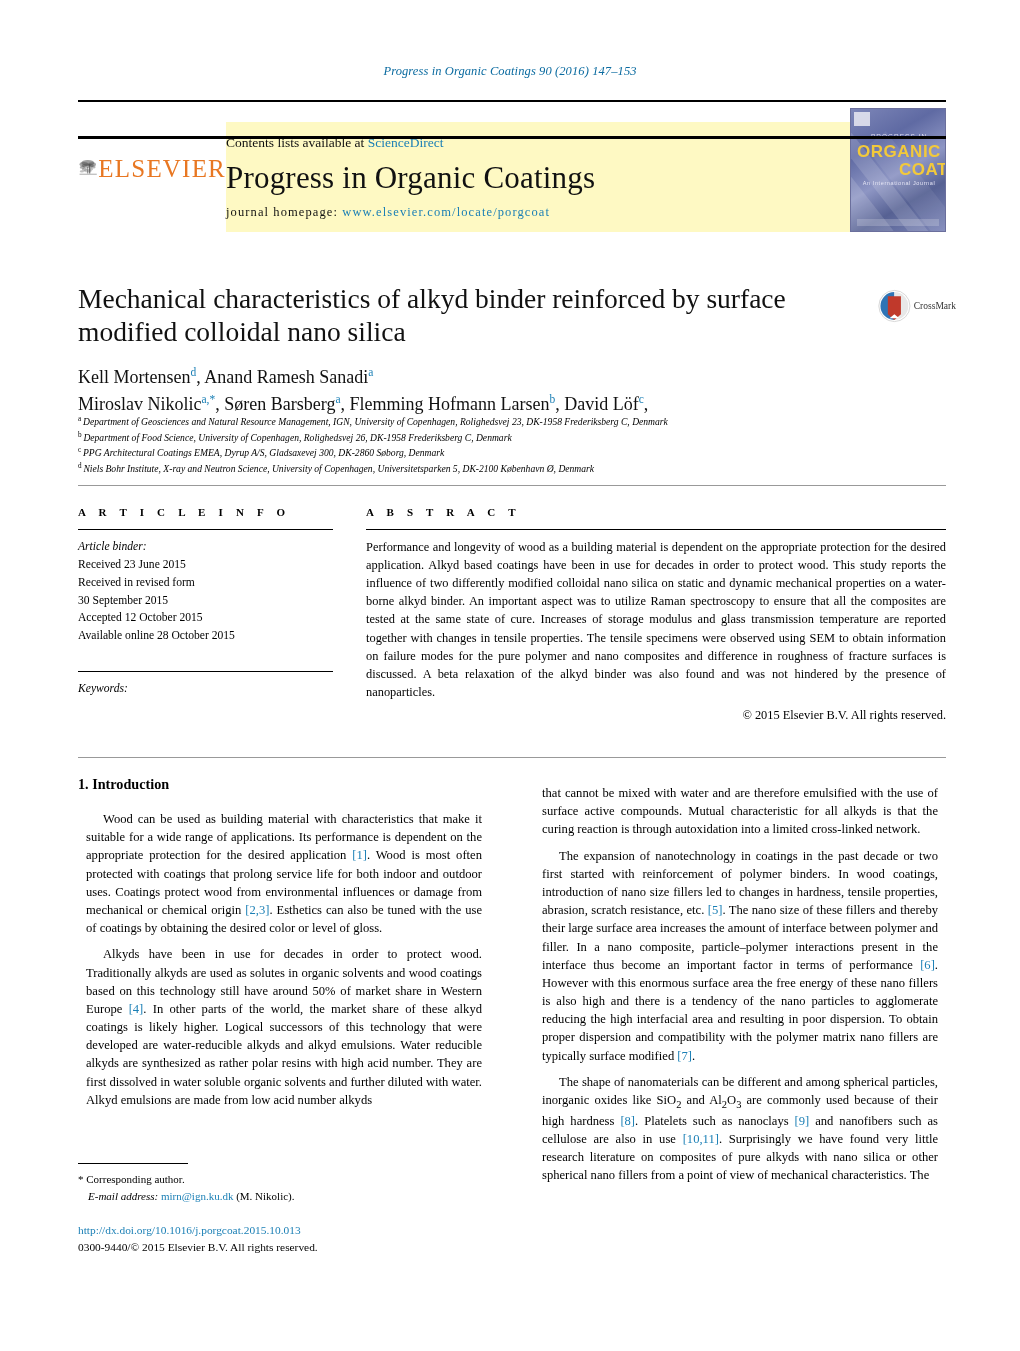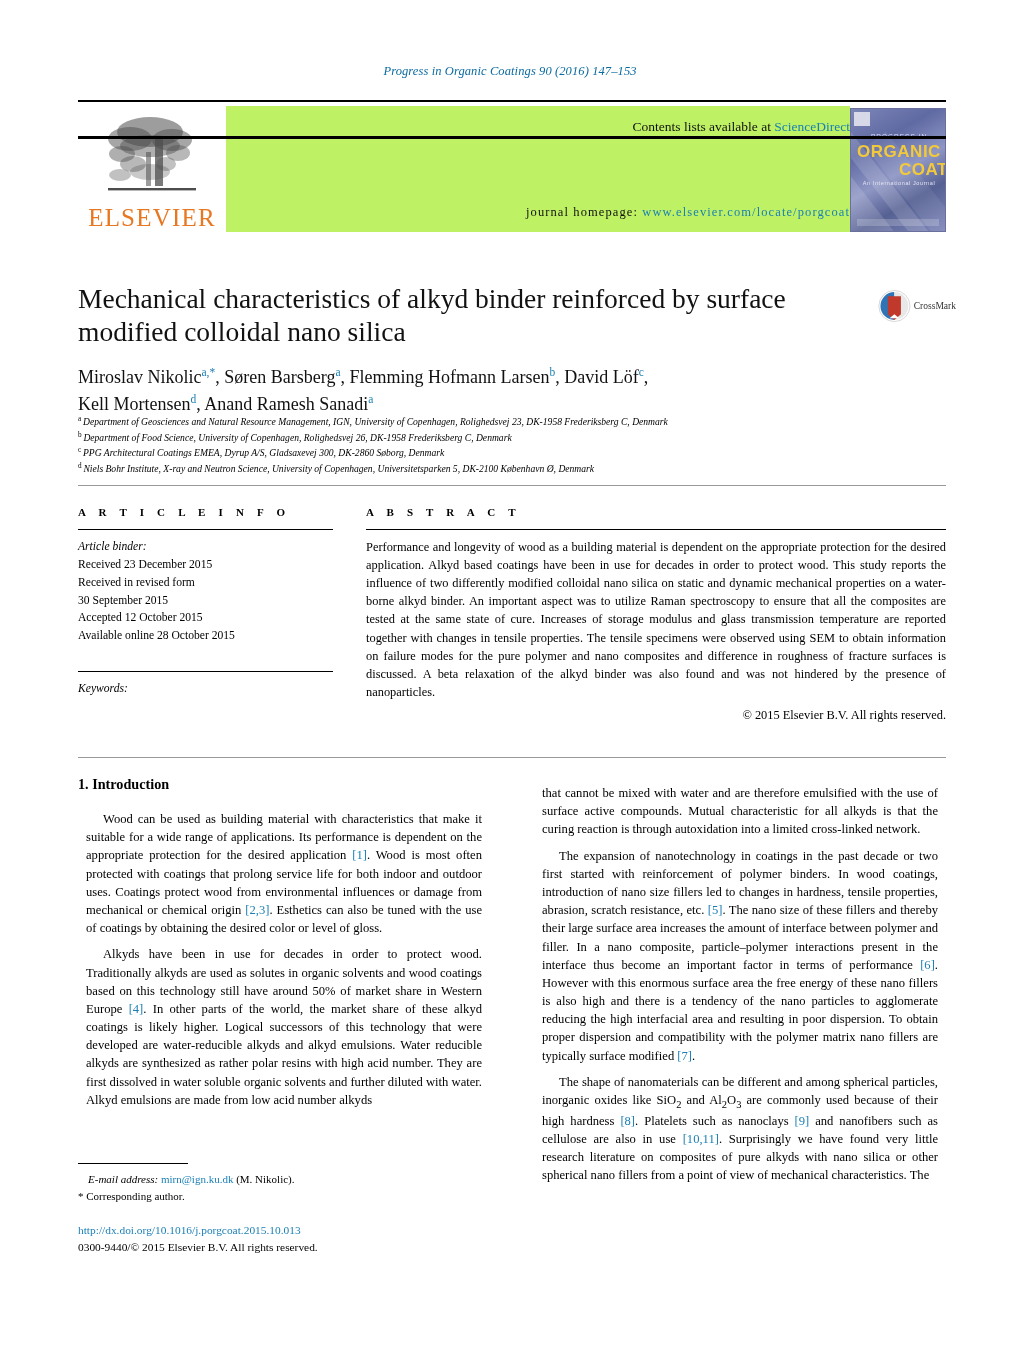--- a/index.html
+++ b/index.html
@@ -37,39 +37,40 @@
   .masthead-rule-top {
     position: absolute; top: 0; left: 0; width: 868px; height: 2px;
     background: #000;
   }
   .masthead-inner {
     position: absolute; top: 6px; left: 0; width: 868px; height: 126px;
     display: flex; align-items: stretch;
   }
   .elsevier-logo {
     width: 148px; flex: 0 0 148px;
-    display: flex; flex-direction: column;
-    align-items: center; justify-content: flex-end;
+    display: flex; flex-direction: row;
+    align-items: center; justify-content: flex-start;
     padding-bottom: 2px;
   }
   .tree-svg { display: block; }
   .elsevier-word {
     font-family: "Liberation Serif", serif;
     font-size: 25px;
     letter-spacing: 1.2px;
     color: #e87722;
     line-height: 1;
     margin-top: 1px;
   }
   .journal-band {
     flex: 1 1 auto;
-    background: #bef264;
+    background: #fef9c3;
     display: flex; flex-direction: column;
-    align-items: flex-end; justify-content: space-between;
+    align-items: flex-start; justify-content: space-between;
     padding: 13px 0 12px 0;
+    margin-top: 16px;
   }
   .contents-line { font-size: 13.5px; color: #111; }
   .contents-line .sd { color: #1a7fb5; }
   .journal-title {
     font-size: 31px;
     letter-spacing: 0.2px;
     color: #111;
   }
   .homepage-line {
     font-size: 12.5px;
@@ -249,20 +250,21 @@
             <rect x="8" y="76" width="88" height="2.4"></rect>
           </g>
         </svg>
         <div class="elsevier-word">ELSEVIER</div>
       </div>
 
       <div class="journal-band">
         <div class="contents-line">
           <span>Contents lists available at </span><span class="sd">ScienceDirect</span>
         </div>
+        <div class="journal-title">Progress in Organic Coatings</div>
         <div class="homepage-line">
           <span>journal homepage: </span><span class="url">www.elsevier.com/locate/porgcoat</span>
         </div>
       </div>
 
       <div class="cover-thumb">
         <div class="cover-img">
           <div class="streak" style="top:-20px;left:-30px;width:42px;height:220px;"></div>
           <div class="streak" style="top:-10px;left:34px;width:16px;height:200px;"></div>
           <div class="streak" style="top:10px;left:70px;width:26px;height:190px;opacity:.5;"></div>
@@ -275,22 +277,22 @@
         </div>
       </div>
 
     </div>
   </div>
   <div class="masthead-rule-bottom"></div>
 
   <div class="title-block">
     <h1 class="article-title">Mechanical characteristics of alkyd binder reinforced by surface modified colloidal nano silica</h1>
     <div class="authors">
+      <div id="authors-l2"><span>Kell Mortensen</span><sup>d</sup><span>, Anand Ramesh Sanadi</span><sup>a</sup></div>
       <div id="authors-l1"><span>Miroslav Nikolic</span><sup>a,*</sup><span>, Søren Barsberg</span><sup>a</sup><span>, Flemming Hofmann Larsen</span><sup>b</sup><span>, David Löf</span><sup>c</sup><span>,</span></div>
-      <div id="authors-l2"><span>Kell Mortensen</span><sup>d</sup><span>, Anand Ramesh Sanadi</span><sup>a</sup></div>
     </div>
   </div>
 
   <div class="crossmark">
     <svg width="40" height="40" viewBox="0 0 40 40">
       <circle cx="20" cy="20" r="19" fill="#ffffff" stroke="#cfcfcf" stroke-width="1"></circle>
       <path d="M20 3 A17 17 0 0 0 20 37 Z" fill="#2f74b5"></path>
       <path d="M20 3 A17 17 0 0 1 20 37 Z" fill="#e8e8e8"></path>
       <path d="M12 8 h16 v22 l-8 7 l-8 -7 Z" fill="#c0392b"></path>
       <path d="M20 30 l-6 5 h12 Z" fill="#ffffff"></path>
@@ -305,21 +307,21 @@
       <div><sup>d </sup><span>Niels Bohr Institute, X-ray and Neutron Science, University of Copenhagen, Universitetsparken 5, DK-2100 København Ø, Denmark</span></div>
     </div>
 
   <div class="rule-main-top"></div>
 
   <div class="info-col">
     <div class="sec-head">A R T I C L E   I N F O</div>
     <div class="hr-thin"></div>
     <div class="ai-sub">Article binder:</div>
     <div id="history-list">
-        <div class="ai-line">Received 23 December 2015</div>
+        <div class="ai-line">Received 23 June 2015</div>
         <div class="ai-line">Received in revised form</div>
         <div class="ai-line">30 September 2015</div>
         <div class="ai-line">Accepted 12 October 2015</div>
         <div class="ai-line">Available online 28 October 2015</div>
       </div>
     <div class="ai-gap"></div>
     <div class="hr-thin"></div>
     <div class="ai-sub">Keywords:</div>
   </div>
 
@@ -343,29 +345,29 @@
   <div class="col-right">
     <div id="right-paras">
         <p class="para cont">that cannot be mixed with water and are therefore emulsified with the use of surface active compounds. Mutual characteristic for all alkyds is that the curing reaction is through autoxidation into a limited cross-linked network.</p>
         <p class="para">The expansion of nanotechnology in coatings in the past decade or two first started with reinforcement of polymer binders. In wood coatings, introduction of nano size fillers led to changes in hardness, tensile properties, abrasion, scratch resistance, etc. <span class="ref">[5]</span>. The nano size of these fillers and thereby their large surface area increases the amount of interface between polymer and filler. In a nano composite, particle–polymer interactions present in the interface thus become an important factor in terms of performance <span class="ref">[6]</span>. However with this enormous surface area the free energy of these nano fillers is also high and there is a tendency of the nano particles to agglomerate reducing the high interfacial area and resulting in poor dispersion. To obtain proper dispersion and compatibility with the polymer matrix nano fillers are typically surface modified <span class="ref">[7]</span>.</p>
         <p class="para">The shape of nanomaterials can be different and among spherical particles, inorganic oxides like SiO<sub>2</sub> and Al<sub>2</sub>O<sub>3</sub> are commonly used because of their high hardness <span class="ref">[8]</span>. Platelets such as nanoclays <span class="ref">[9]</span> and nanofibers such as cellulose are also in use <span class="ref">[10,11]</span>. Surprisingly we have found very little research literature on composites of pure alkyds with nano silica or other spherical nano fillers from a point of view of mechanical characteristics. The</p>
       </div>
   </div>
 
   <div class="footnote">
     <div class="footnote-rule"></div>
+    <div class="footnote-line">
+      <span>*</span>
+      <span>Corresponding author.</span>
+    </div>
     <div class="footnote-line" style="padding-left:10px;">
       <span class="em">E-mail address:</span>
       <span class="mail">mirn@ign.ku.dk</span>
       <span>(M. Nikolic).</span>
     </div>
-    <div class="footnote-line">
-      <span>*</span>
-      <span>Corresponding author.</span>
-    </div>
   </div>
 
   <div class="bottom-block">
     <div class="doi-line">http://dx.doi.org/10.1016/j.porgcoat.2015.10.013</div>
     <div class="issn-line">0300-9440/© 2015 Elsevier B.V. All rights reserved.</div>
   </div>
 
 </div>
 
 </body></html>

